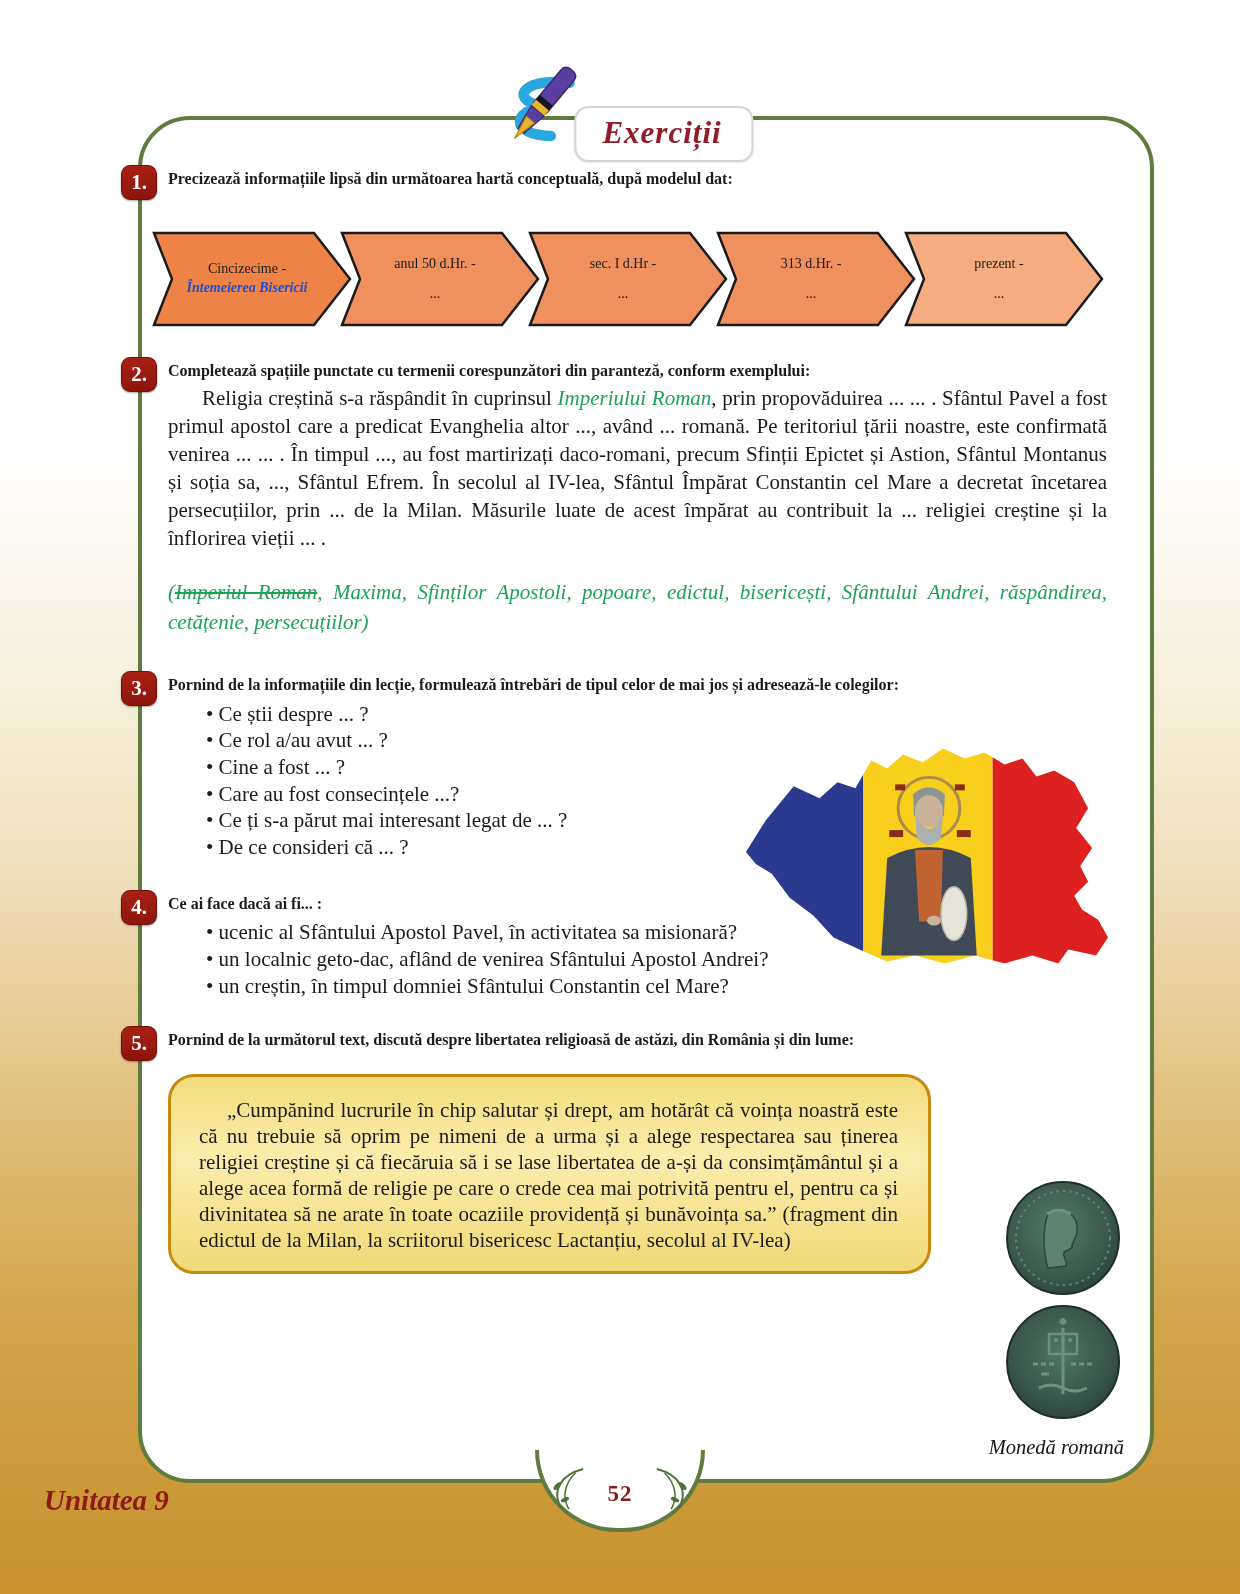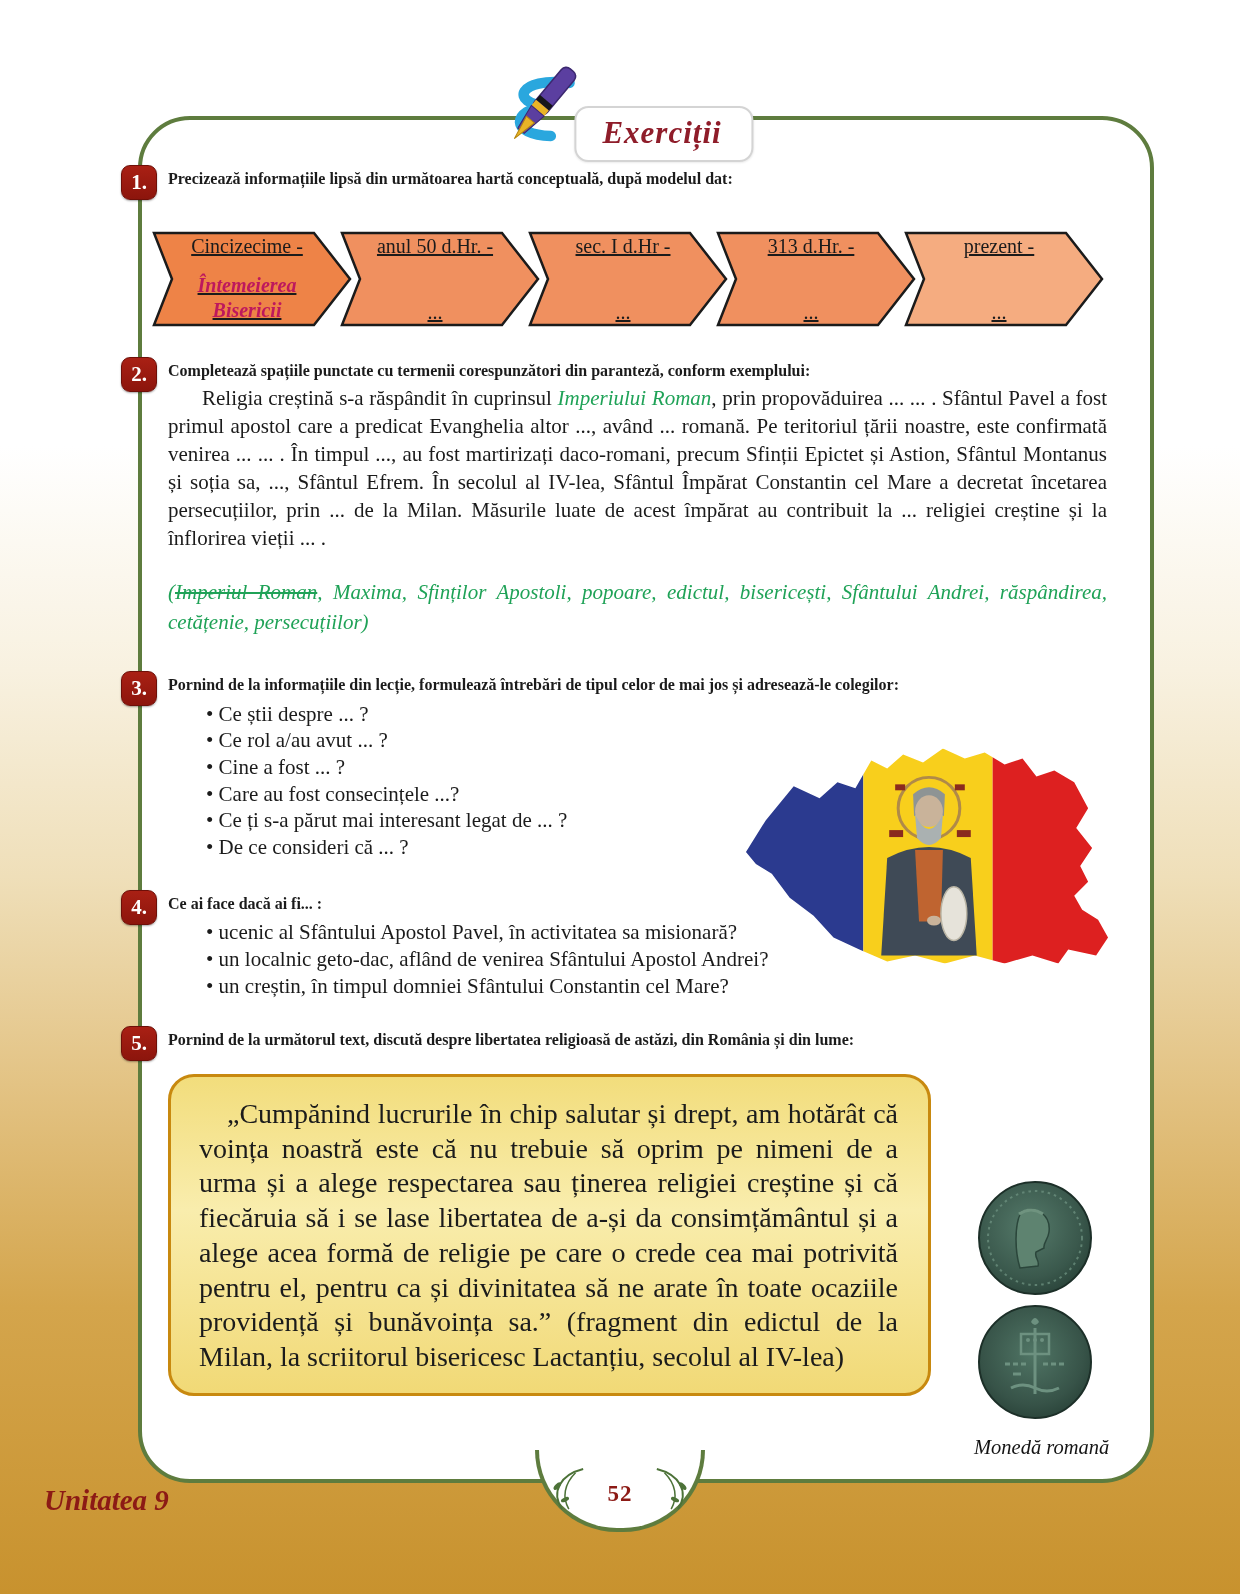--- a/index.html
+++ b/index.html
@@ -74,46 +74,46 @@
   
   .flow { display:flex; margin:40px 0 0 -16px; width:960px; }
   .arrow { position:relative; width:200px; height:96px; flex:0 0 aupx; }
   .arrow + .arrow { margin-left:-12px; }
   .arrow svg.arrow-bg { position:absolute; inset:0; width:100%; height:100%; }
   .arrow polygon { fill:#f0905f; stroke:#1b1b1b; stroke-width:2.5; }
   .arrow.a1 polygon { fill:#ee8347; }
   .arrow.a5 polygon { fill:#f5ac80; }
   .arrow-label {
     position:absolute; inset:0;
-    display:flex; flex-direction:column; align-items:center; justify-content:space-between;
+    display:flex; flex-direction:column; align-items:center; justify-content:center;
     gap:15px; padding:4px 30px 4px 20px;
-    font-size:20px; line-height:1.1; text-align:center;text-decoration:underline;
+    font-size:14px; line-height:1.1; text-align:center;
   }
   .arrow.a1 .arrow-label { gap:3px; }
   .arrow.a1 .al-bottom {
-    color:#be185d; font-weight:bold; font-style:italic; line-height:1.25;
+    color:#1d4ed8; font-weight:bold; font-style:italic; line-height:1.25;
   }
   
   .map-figure { position:absolute; top:604px; right:34px; width:378px; pointer-events:none; }
   
   .quote-box {
     margin-top:22px;
     width:763px;
     background:linear-gradient(180deg,#f2dd7c 0%, #f9edad 42%, #f1d976 100%);
     border:3px solid #c8890f;
     border-radius:26px;
     padding:20px 30px 18px 28px;
   }
   .quote-text {
-    font-size:28px; line-height:1.24; text-align:justify; text-indent:28px;
+    font-size:21px; line-height:1.24; text-align:justify; text-indent:28px;
   }
   
   .coins {
     position:absolute; top:1058px; right:26px; width:150px;
-    display:flex; flex-direction:column; align-items:flex-start; gap:4px;
+    display:flex; flex-direction:column; align-items:flex-end; gap:4px;
   }
   .coin-caption {
     margin-top:10px; font-style:italic; font-size:20.5px; white-space:nowrap;
     color:#141414;
   }
   
   .unit-label {
     position:absolute; left:44px; top:1484px;
     font-size:29px; font-weight:bold; font-style:italic;
     color:#8c1a15; z-index:2;

